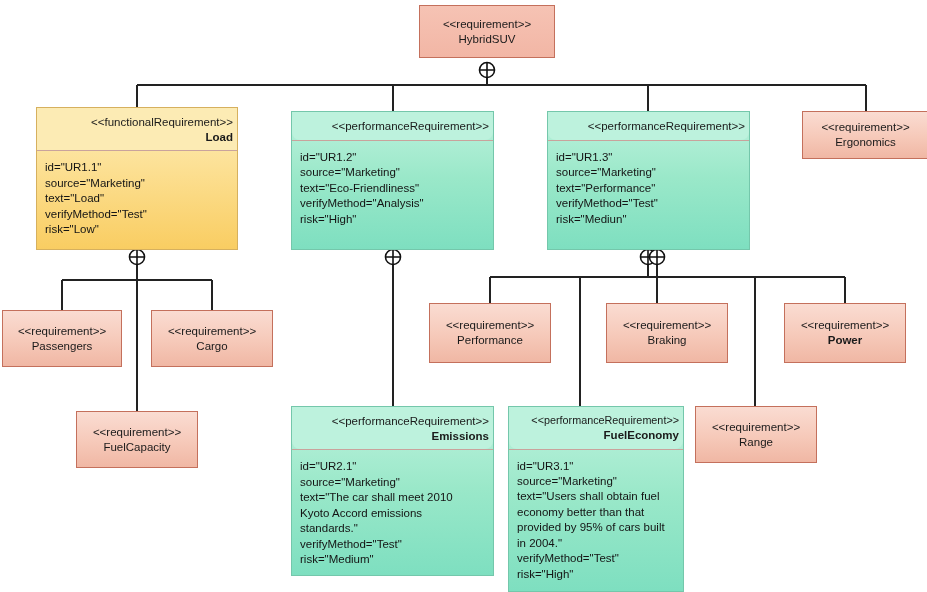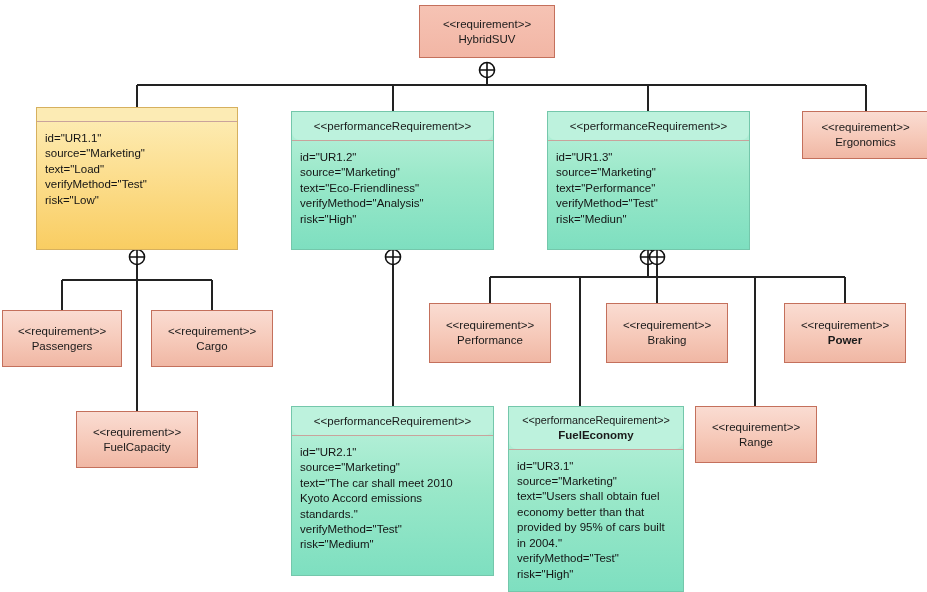--- a/index.html
+++ b/index.html
@@ -29,21 +29,21 @@
   
   .node {
     position: absolute;
     box-sizing: border-box;
     border: 1px solid #c08070;
     display: flex;
     flex-direction: column;
     overflow: hidden;
   }
   .node .hdr {
-    text-align: center;
+    text-align: right;
     line-height: 1.28;
     padding: 7px 4px 6px 4px;
     font-size: 11.5px;
     color: #1a1a1a;
     flex: none;
   }
   .node .stereo {
     display: block;
     font-weight: normal;
     white-space: nowrap;
@@ -152,20 +152,22 @@
 
   <div class="node pink-root" style="left:419px; top:5px; width:136px; height:53px;">
     <div class="hdr">
       <span class="stereo">&lt;&lt;requirement&gt;&gt;</span>
       <span class="nm" style="font-weight:normal">HybridSUV</span>
     </div>
   </div>
 
   <div class="node yellow" style="left:36px; top:107px; width:202px; height:143px;">
     <div class="hdr">
+      <span class="stereo">&lt;&lt;functionalRequirement&gt;&gt;</span>
+      <span class="nm">Load</span>
     </div>
     <div class="body">id="UR1.1"
 source="Marketing"
 text="Load"
 verifyMethod="Test"
 risk="Low"</div>
   </div>
 
   <div class="node green" style="left:291px; top:111px; width:203px; height:139px;">
     <div class="hdr">
@@ -241,20 +243,21 @@
   <div class="node pink" style="left:695px; top:406px; width:122px; height:57px;">
     <div class="hdr">
       <span class="stereo">&lt;&lt;requirement&gt;&gt;</span>
       <span class="nm" style="font-weight:normal">Range</span>
     </div>
   </div>
 
   <div class="node green" style="left:291px; top:406px; width:203px; height:170px;">
     <div class="hdr">
       <span class="stereo">&lt;&lt;performanceRequirement&gt;&gt;</span>
+      <span class="nm">Emissions</span>
     </div>
     <div class="body">id="UR2.1"
 source="Marketing"
 text="The car shall meet 2010
 Kyoto Accord emissions
 standards."
 verifyMethod="Test"
 risk="Medium"</div>
   </div>
 

